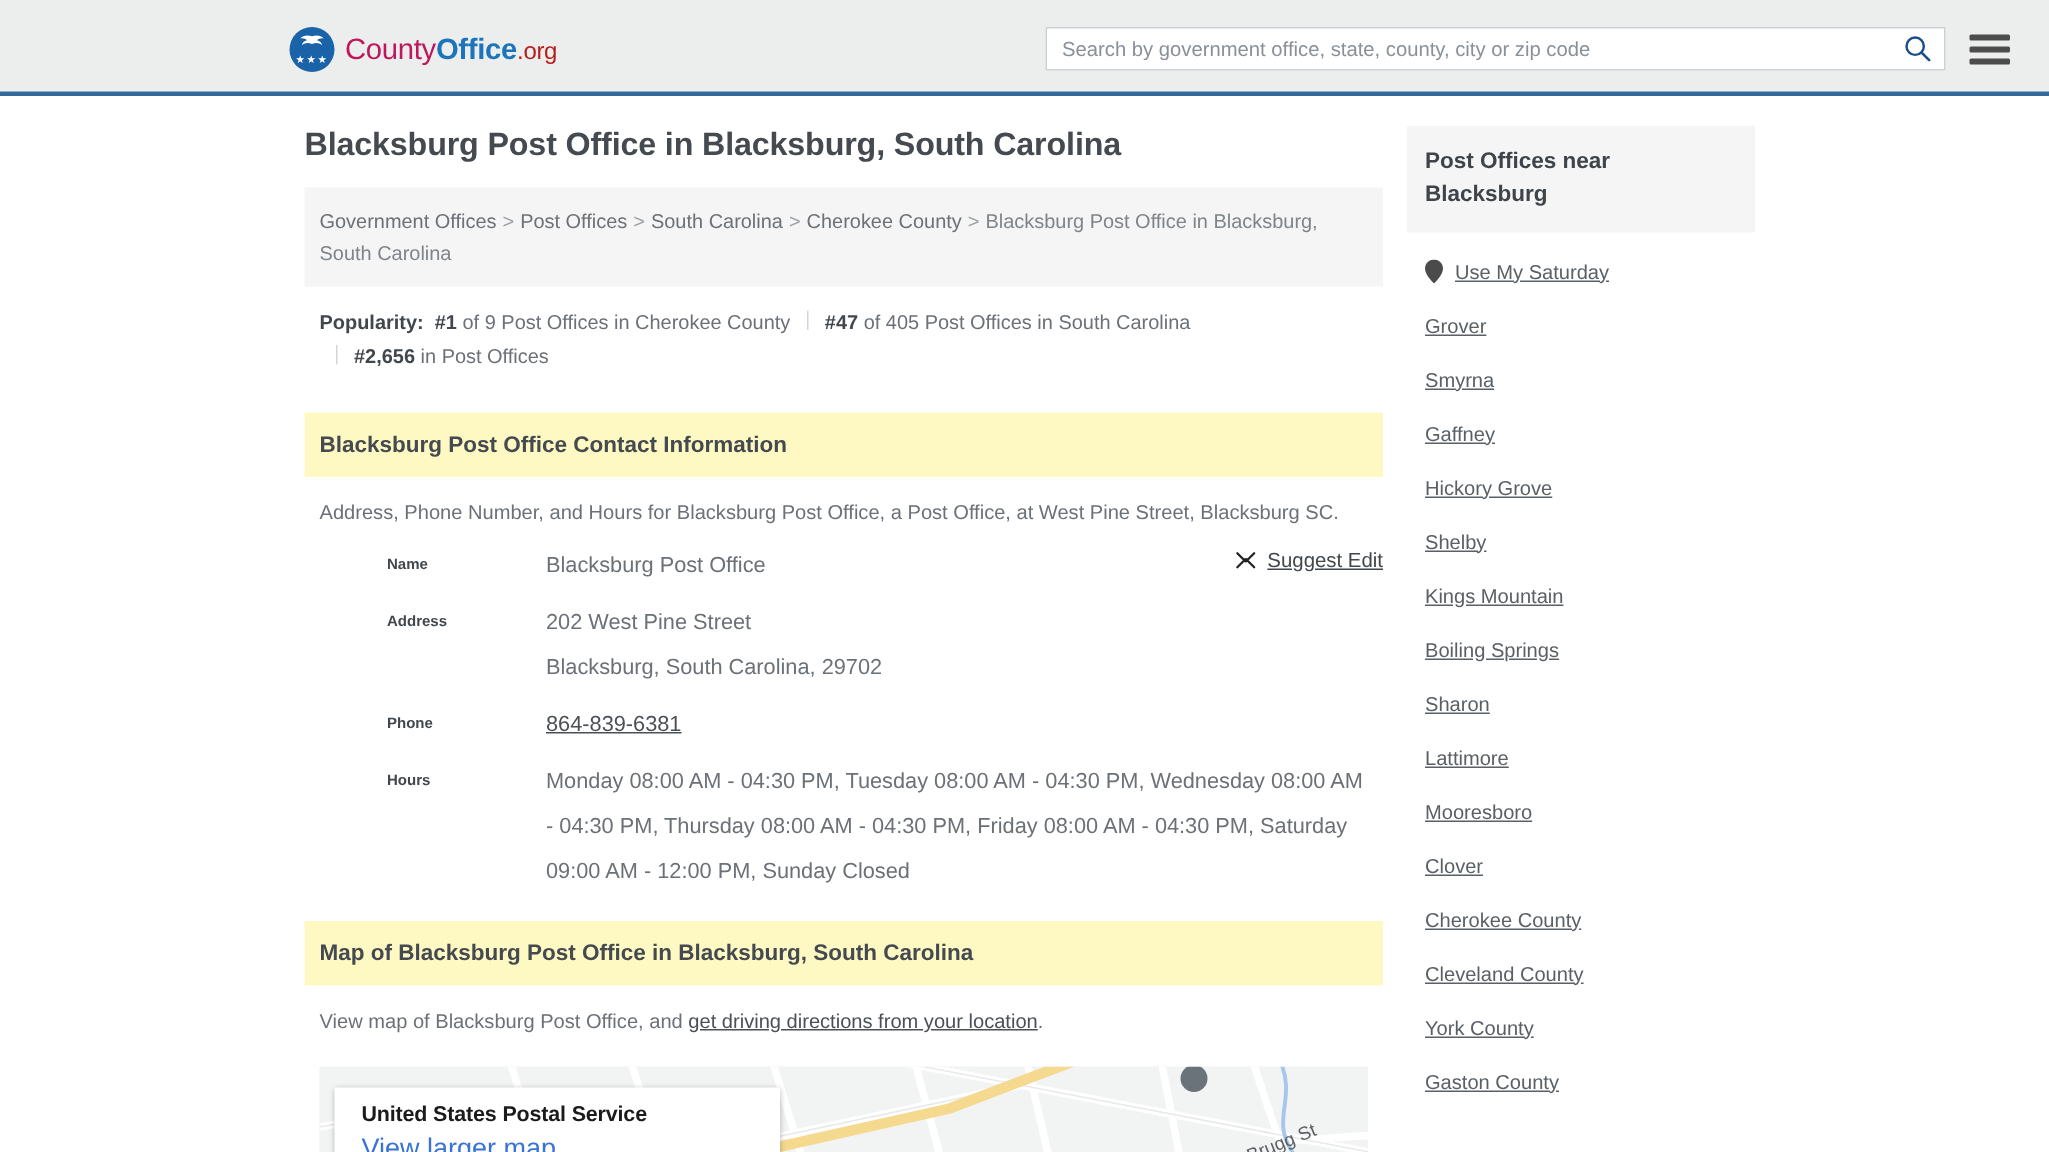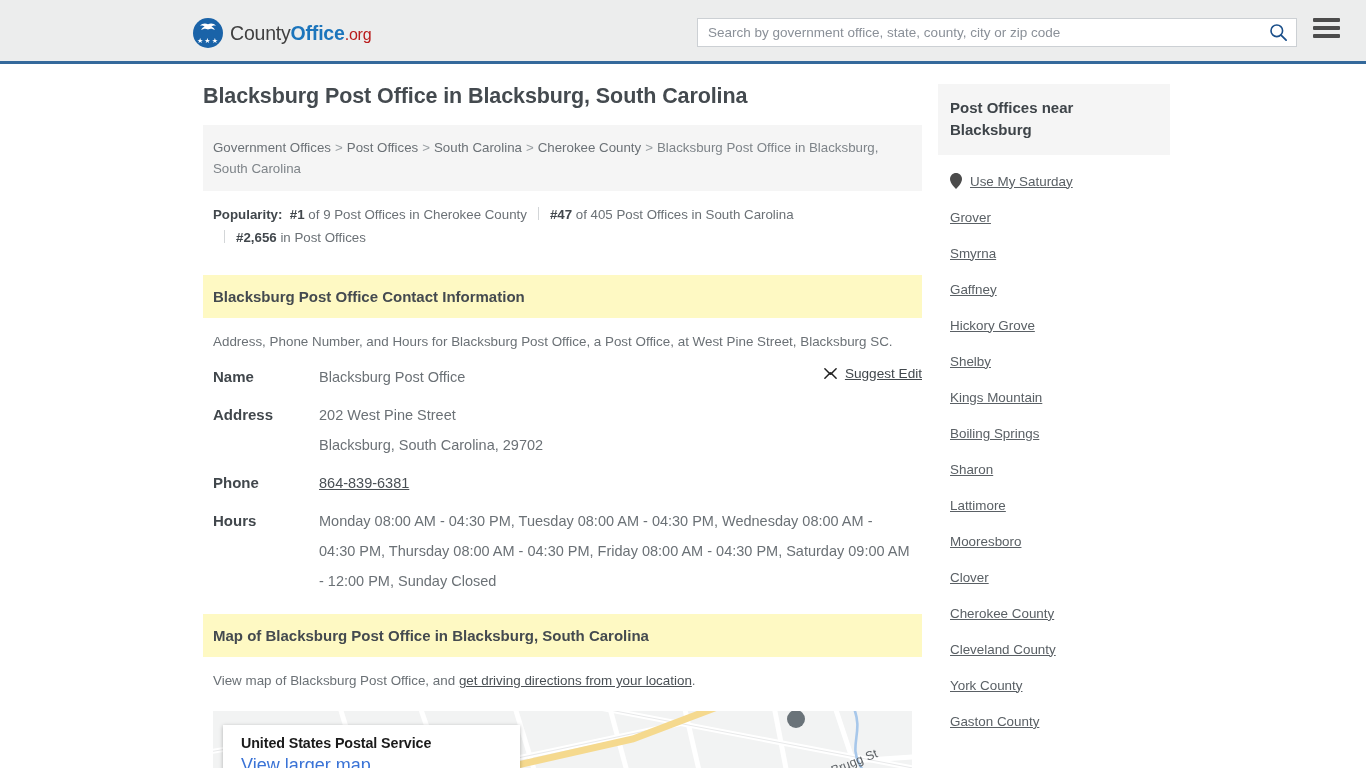--- a/index.html
+++ b/index.html
@@ -41,29 +41,29 @@
     position: absolute; left: 0; bottom: 4px; width: 30px;
     text-align: center; font-size: 7px; line-height: 7px; color: #fff;
     letter-spacing: 1px;
   }
   .logo-text {
     margin-left: 7px;
     font-size: 19.5px;
     letter-spacing: -0.2px;
     white-space: nowrap;
   }
-  .logo-text .c1 { color: #404040; }
+  .logo-text .c1 { color: #be185d; }
   .logo-text .c2 { color: #1c75bc; font-weight: bold; }
   .logo-text .c3 { color: #b91c1c; font-size: 16px; }
 
   .search-wrap {
     position: absolute;
     left: 697px; top: 18px;
     width: 643px;
-    display: flex; align-items: flex-start;
+    display: flex; align-items: center;
   }
   .search-box {
     position: relative;
     width: 604px; height: 29px;
     background: #fff;
     border: 1px solid #ccd0d4;
   }
   .search-box input {
     position: absolute; left: 0; top: 0;
     width: 570px; height: 27px;
@@ -162,23 +162,24 @@
   }
 
   
   .detail-table { position: relative; padding: 0 10px; }
   .detail-row {
     display: flex;
     margin-bottom: 8px;
   }
   .detail-label {
     width: 106px; flex: none;
-    font-size: 15px; font-weight: bold;
+    font-size: 10px; font-weight: bold;
     color: #41474c;
     line-height: 30px;
+    margin-left: 45px;
   }
   .detail-value {
     font-size: 14.5px;
     color: #6b7176;
     line-height: 30px;
     max-width: 612px;
   }
   .detail-value a { color: #4a5055; text-decoration: underline; }
   .suggest-edit {
     position: absolute;

